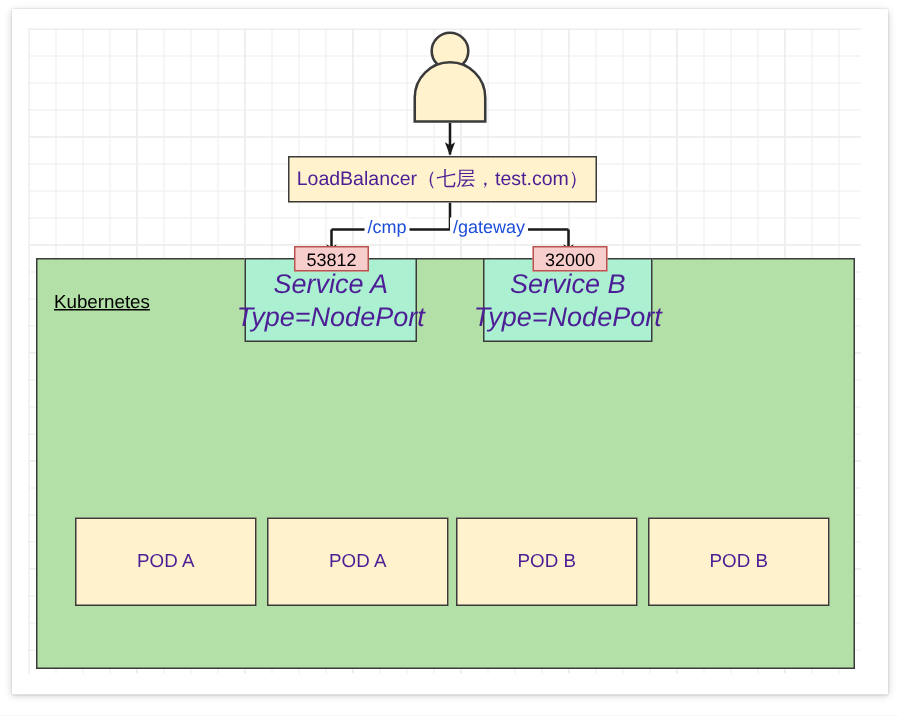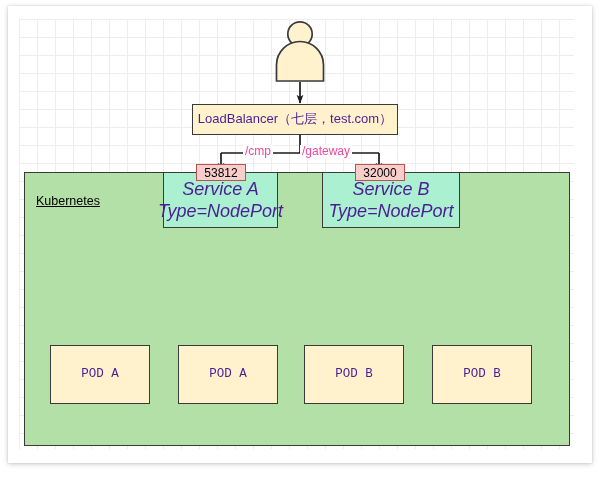--- a/index.html
+++ b/index.html
@@ -120,21 +120,21 @@
 
   #service-a {
     left: 163px;
     top: 172px;
     width: 115px;
     height: 56px;
   }
   #service-b {
     left: 322px;
     top: 172px;
-    width: 138px;
+    width: 113px;
     height: 56px;
   }
 
   .port-badge {
     position: absolute;
     box-sizing: border-box;
     background: #f8cecc;
     border: 1.4px solid #b85450;
     color: #000;
     font-size: 12px;
@@ -142,34 +142,33 @@
     align-items: center;
     justify-content: center;
     height: 17px;
     width: 50px;
   }
   #port-a { left: 196px; top: 164px; }
   #port-b { left: 355px; top: 164px; }
 
   .pod {
     height: 59px;
-    width: 100px;
+    width: 121px;
     font-size: 12.5px;
-    font-family: Liberation Mono, monospace;
   }
   #pod-a-1 { left: 50px;  top: 345px; }
   #pod-a-2 { left: 178px; top: 345px; }
   #pod-b-1 { left: 304px; top: 345px; }
   #pod-b-2 { left: 432px; top: 345px; }
 
   
   .edge-label {
     position: absolute;
     font-size: 12px;
-    color: #ec4899;
+    color: #1d4ed8;
     background: #ffffff;
     padding: 0 2px;
     line-height: 13px;
   }
   #label-cmp { left: 243px; top: 145px; }
   #label-gateway { left: 300px; top: 145px; }
 
   svg { overflow: visible; }
 </style>
 </head>

